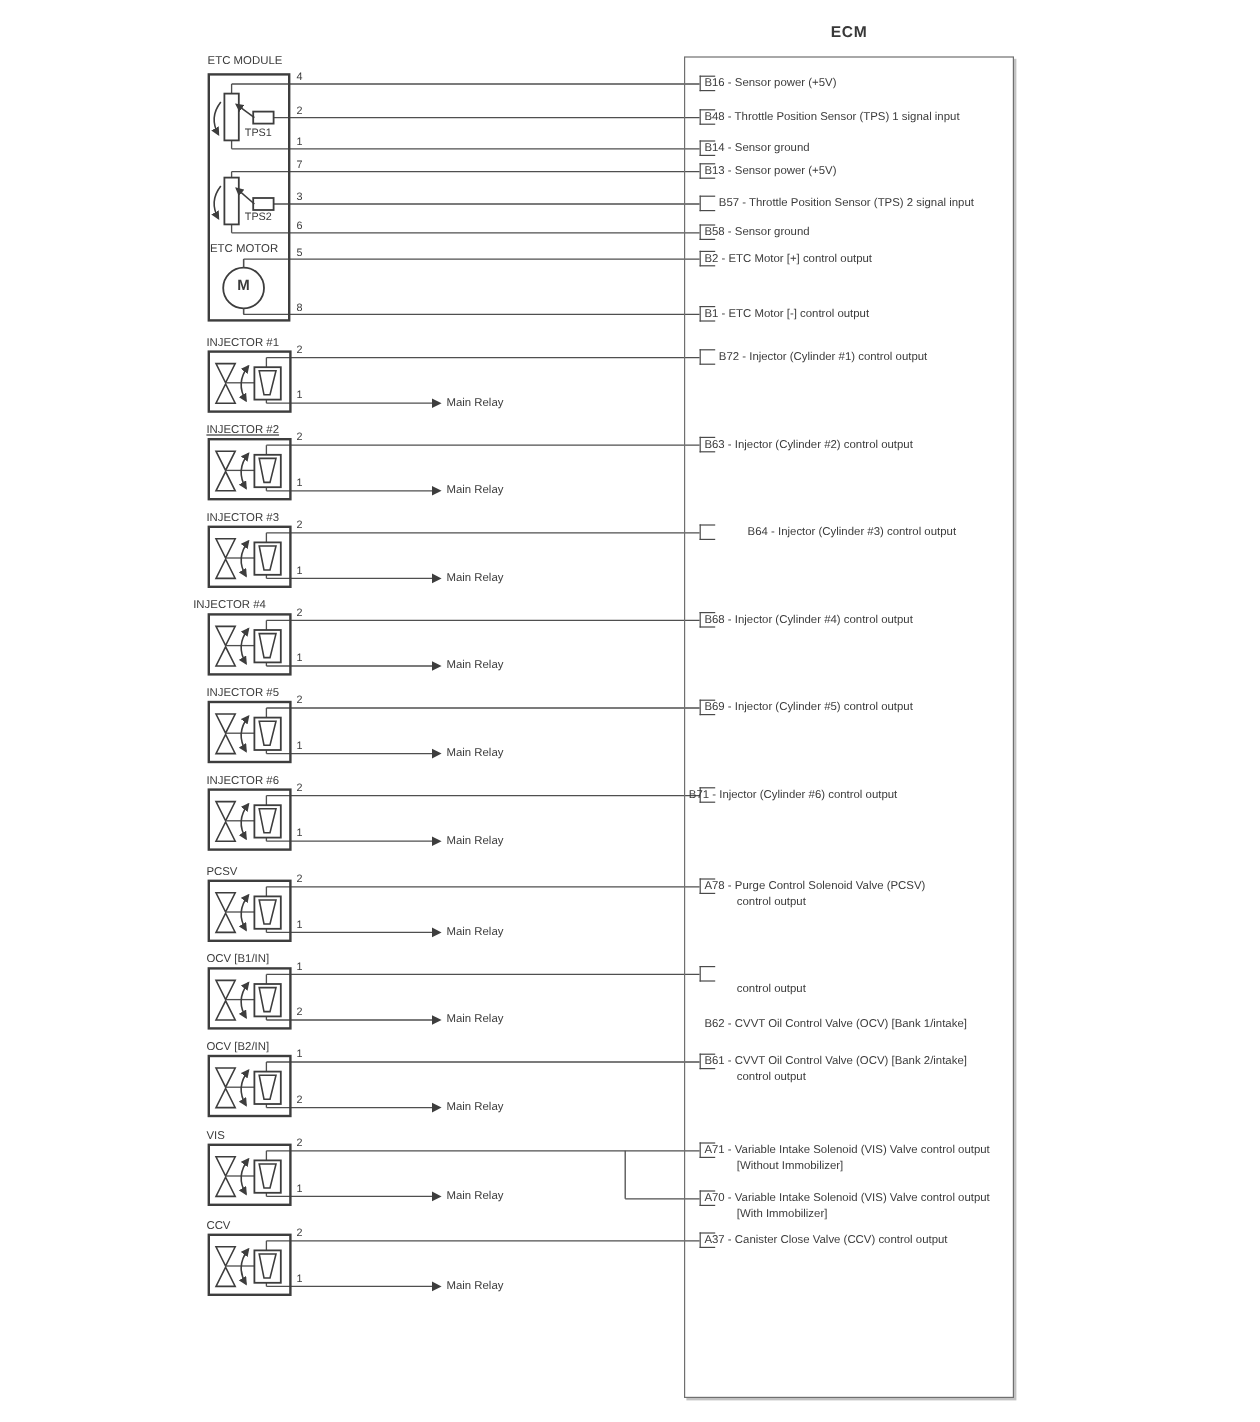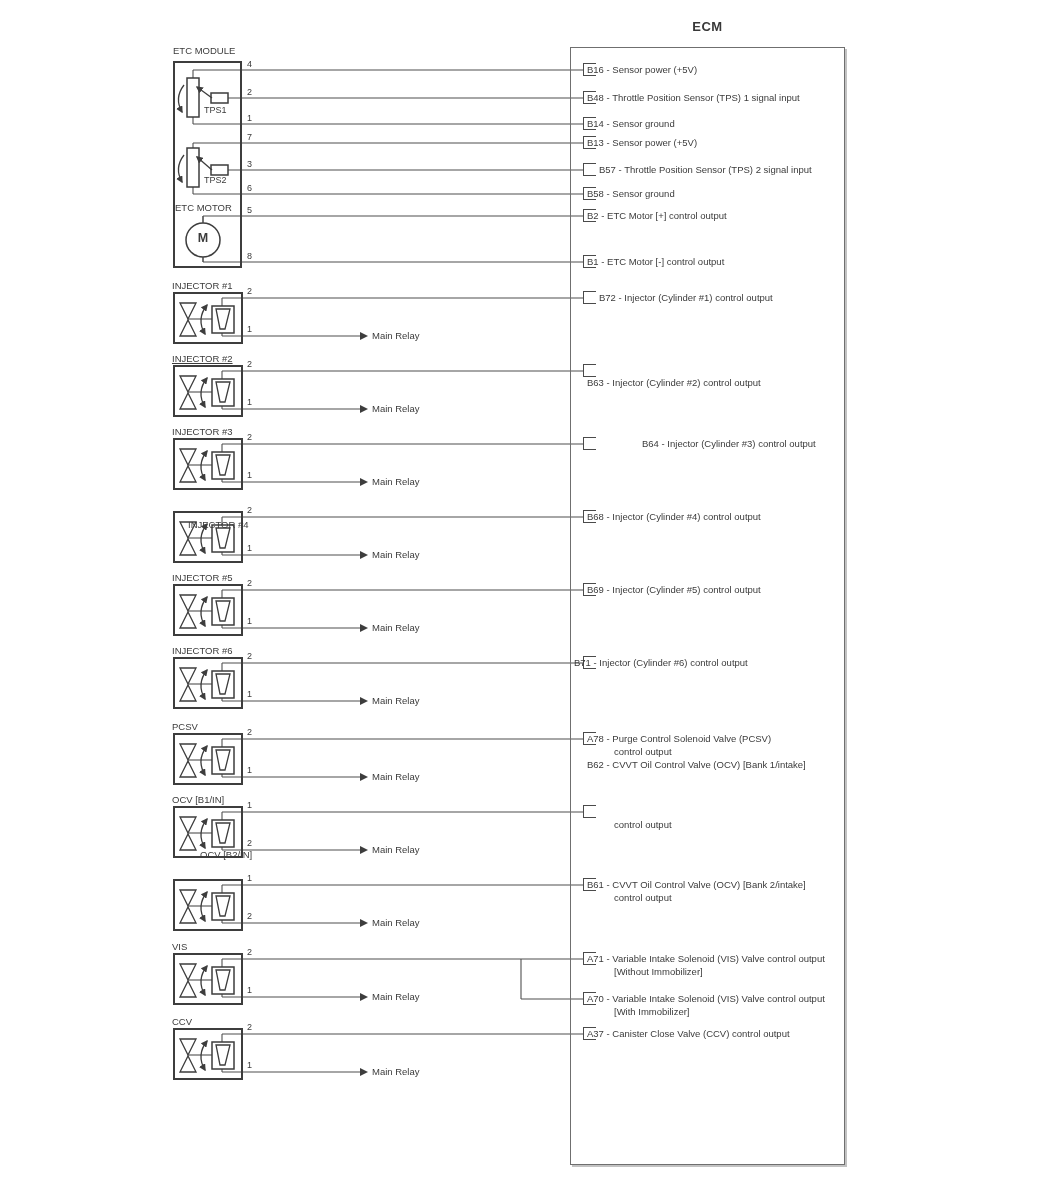--- a/index.html
+++ b/index.html
@@ -208,34 +208,34 @@
       <div class="lbl" style="left: 587px; top: 163px; padding-left: 12px;">B57 - Throttle Position Sensor (TPS) 2 signal input</div>
       <div class="bracket" style="top: 187px;"></div>
       <div class="lbl" style="left: 587px; top: 187px;">B58 - Sensor ground</div>
       <div class="bracket" style="top: 209px;"></div>
       <div class="lbl" style="left: 587px; top: 209px;">B2 - ETC Motor [+] control output</div>
       <div class="bracket" style="top: 255px;"></div>
       <div class="lbl" style="left: 587px; top: 255px;">B1 - ETC Motor [-] control output</div>
       <div class="bracket" style="top: 291px;"></div>
       <div class="lbl" style="left: 599px; top: 291px;">B72 - Injector (Cylinder #1) control output</div>
       <div class="bracket" style="top: 364px;"></div>
-      <div class="lbl" style="left: 587px; top: 376px;">B63 - Injector (Cylinder #2) control output</div>
+      <div class="lbl" style="left: 587px; top: 364px;">B63 - Injector (Cylinder #2) control output</div>
       <div class="bracket" style="top: 437px;"></div>
-      <div class="lbl" style="left: 606px; top: 437px; padding-left: 36px;">B64 - Injector (Cylinder #3) control output</div>
+      <div class="lbl" style="left: 587px; top: 437px; padding-left: 36px;">B64 - Injector (Cylinder #3) control output</div>
       <div class="bracket" style="top: 510px;"></div>
       <div class="lbl" style="left: 587px; top: 510px;">B68 - Injector (Cylinder #4) control output</div>
       <div class="bracket" style="top: 583px;"></div>
       <div class="lbl" style="left: 587px; top: 583px;">B69 - Injector (Cylinder #5) control output</div>
       <div class="bracket" style="top: 656px;"></div>
       <div class="lbl" style="left: 574px; top: 656px;">B71 - Injector (Cylinder #6) control output</div>
       <div class="bracket" style="top: 732px;"></div>
       <div class="lbl" style="left: 587px; top: 732px;">A78 - Purge Control Solenoid Valve (PCSV)</div>
       <div class="lbl" style="left: 614px; top: 745px;">control output</div>
       <div class="bracket" style="top: 805px;"></div>
-      <div class="lbl" style="left: 587px; top: 758px;">B62 - CVVT Oil Control Valve (OCV) [Bank 1/intake]</div>
+      <div class="lbl" style="left: 587px; top: 847px;">B62 - CVVT Oil Control Valve (OCV) [Bank 1/intake]</div>
       <div class="lbl" style="left: 614px; top: 818px;">control output</div>
       <div class="bracket" style="top: 878px;"></div>
       <div class="lbl" style="left: 587px; top: 878px; text-align: center;">B61 - CVVT Oil Control Valve (OCV) [Bank 2/intake]</div>
       <div class="lbl" style="left: 614px; top: 891px;">control output</div>
       <div class="bracket" style="top: 952px;"></div>
       <div class="lbl" style="left: 587px; top: 952px;">A71 - Variable Intake Solenoid (VIS) Valve control output</div>
       <div class="lbl" style="left: 614px; top: 965px;">[Without Immobilizer]</div>
       <div class="bracket" style="top: 992px;"></div>
       <div class="lbl" style="left: 587px; top: 992px;">A70 - Variable Intake Solenoid (VIS) Valve control output</div>
       <div class="lbl" style="left: 614px; top: 1005px;">[With Immobilizer]</div>
@@ -258,21 +258,21 @@
       <div class="lbl" style="left: 172px; top: 352px; text-decoration: underline;">INJECTOR #2</div>
       <div class="lbl pin-num" style="left: 247px; top: 358px;">2</div>
       <div class="lbl pin-num" style="left: 247px; top: 396px;">1</div>
       <div class="lbl" style="left: 372px; top: 402px;">Main Relay</div>
       <div class="comp-box" style="top: 438px;"></div>
       <div class="lbl" style="left: 172px; top: 425px;">INJECTOR #3</div>
       <div class="lbl pin-num" style="left: 247px; top: 431px;">2</div>
       <div class="lbl pin-num" style="left: 247px; top: 469px;">1</div>
       <div class="lbl" style="left: 372px; top: 475px;">Main Relay</div>
       <div class="comp-box" style="top: 511px;"></div>
-      <div class="lbl" style="left: 188px; top: 498px; margin-top: 20px;">INJECTOR #4</div>
+      <div class="lbl" style="left: 161px; top: 498px;">INJECTOR #4</div>
       <div class="lbl pin-num" style="left: 247px; top: 504px;">2</div>
       <div class="lbl pin-num" style="left: 247px; top: 542px;">1</div>
       <div class="lbl" style="left: 372px; top: 548px;">Main Relay</div>
       <div class="comp-box" style="top: 584px;"></div>
       <div class="lbl" style="left: 172px; top: 571px;">INJECTOR #5</div>
       <div class="lbl pin-num" style="left: 247px; top: 577px;">2</div>
       <div class="lbl pin-num" style="left: 247px; top: 615px;">1</div>
       <div class="lbl" style="left: 372px; top: 621px;">Main Relay</div>
       <div class="comp-box" style="top: 657px;"></div>
       <div class="lbl" style="left: 172px; top: 644px;">INJECTOR #6</div>
@@ -283,21 +283,21 @@
       <div class="lbl" style="left: 172px; top: 720px;">PCSV</div>
       <div class="lbl pin-num" style="left: 247px; top: 726px;">2</div>
       <div class="lbl pin-num" style="left: 247px; top: 764px;">1</div>
       <div class="lbl" style="left: 372px; top: 770px;">Main Relay</div>
       <div class="comp-box" style="top: 806px;"></div>
       <div class="lbl" style="left: 172px; top: 793px;">OCV [B1/IN]</div>
       <div class="lbl pin-num" style="left: 247px; top: 799px;">1</div>
       <div class="lbl pin-num" style="left: 247px; top: 837px;">2</div>
       <div class="lbl" style="left: 372px; top: 843px;">Main Relay</div>
       <div class="comp-box" style="top: 879px;"></div>
-      <div class="lbl" style="left: 172px; top: 848px; margin-left: 28px;">OCV [B2/IN]</div>
+      <div class="lbl" style="left: 172px; top: 866px;">OCV [B2/IN]</div>
       <div class="lbl pin-num" style="left: 247px; top: 872px;">1</div>
       <div class="lbl pin-num" style="left: 247px; top: 910px;">2</div>
       <div class="lbl" style="left: 372px; top: 916px;">Main Relay</div>
       <div class="comp-box" style="top: 953px;"></div>
       <div class="lbl" style="left: 172px; top: 940px;">VIS</div>
       <div class="lbl pin-num" style="left: 247px; top: 946px;">2</div>
       <div class="lbl pin-num" style="left: 247px; top: 984px;">1</div>
       <div class="lbl" style="left: 372px; top: 990px;">Main Relay</div>
       <div class="comp-box" style="top: 1028px;"></div>
       <div class="lbl" style="left: 172px; top: 1015px;">CCV</div>

